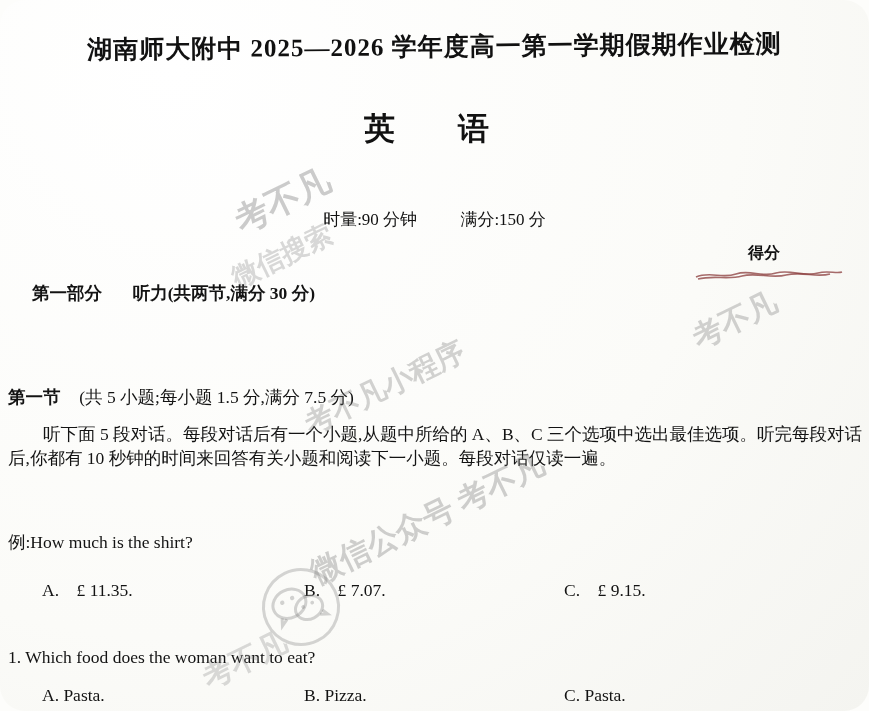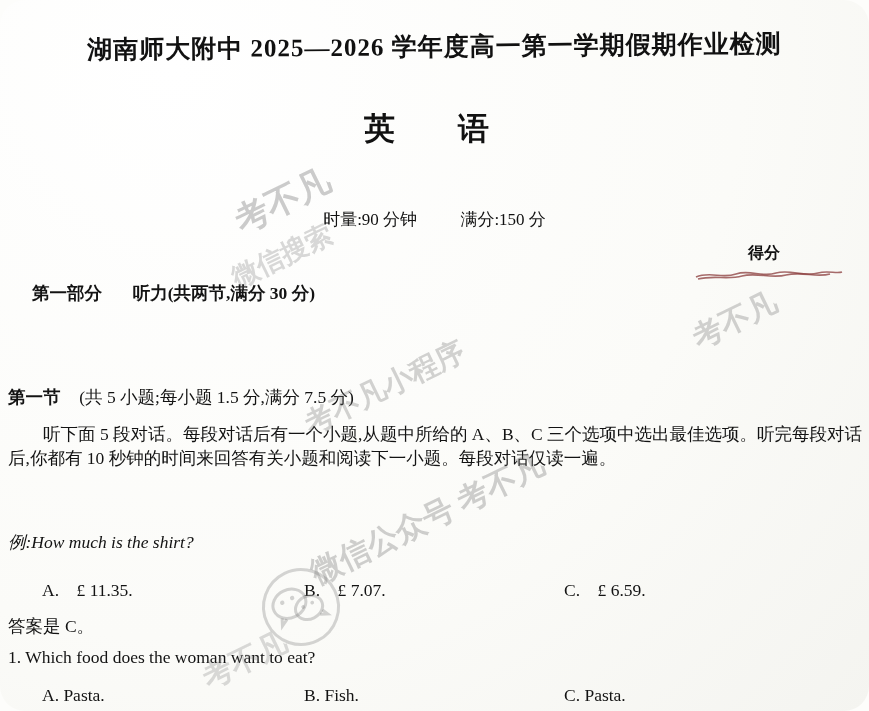--- a/index.html
+++ b/index.html
@@ -90,21 +90,21 @@
     line-height: 1.38;
     color: #131313;
   }
   .lbl { font-weight: bold; }
   .indent { text-indent: 2em; display: block; }
 
   .sec-part1  { top: 281px; margin-left: 24px; }
   .p-instr    { top: 313px; }
   .sec-node1  { top: 385px; }
   .p-listen   { top: 422px; }
-  .p-example  { top: 530px; font-style: italic; }
+  .p-example  { top: 530px; }
   .p-answer   { top: 614px; }
   .q1         { top: 645px; }
 
   
   .opt-row {
     position: absolute;
     left: 8px;
     width: 856px;
     font-size: 17.5px;
     color: #131313;
@@ -216,28 +216,27 @@
   </div>
 
   <div class="body-text p-listen">
     <span class="indent">听下面 5 段对话。每段对话后有一个小题,从题中所给的 A、B、C 三个选项中选出最佳选项。听完每段对话后,你都有 10 秒钟的时间来回答有关小题和阅读下一小题。每段对话仅读一遍。</span>
   </div>
 
   <div class="body-text p-example">例:How much is the shirt?</div>
   <div class="opt-row ex-opts">
     <span class="opt-a">A.　£ 11.35.</span>
     <span class="opt-b">B.　£ 7.07.</span>
-    <span class="opt-c">C.　£ 6.59.</span>
-  </div>
-  <div class="body-text p-answer">答案是 C。</div>
+    <span class="opt-c">C.　£ 9.15.</span>
+  </div>
 
   <div class="body-text q1">1. Which food does the woman want to eat?</div>
   <div class="opt-row q1-opts">
     <span class="opt-a">A. Pasta.</span>
-    <span class="opt-b">B. Fish.</span>
+    <span class="opt-b">B. Pizza.</span>
     <span class="opt-c">C. Pasta.</span>
   </div>
 
   <div class="wm wm-1">考不凡</div>
   <div class="wm wm-2">微信搜索</div>
   <div class="wm wm-3">考不凡小程序</div>
   <div class="wm wm-4">微信公众号 考不凡</div>
   <div class="wm wm-5">考不凡</div>
   <div class="wm wm-6">考不凡</div>
 

